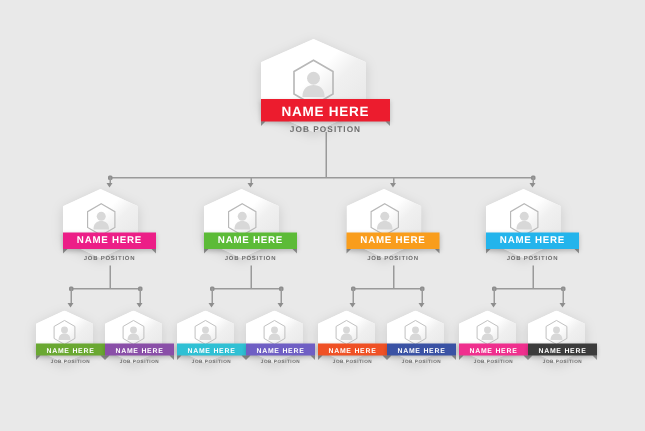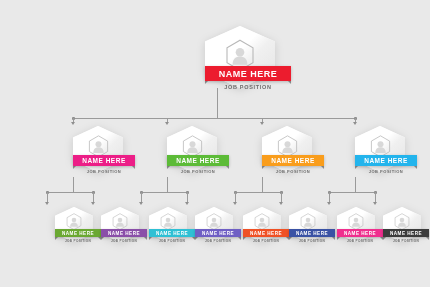--- a/index.html
+++ b/index.html
@@ -17,21 +17,21 @@
   .conn.v{width:1px;}
   .dot{position:absolute;width:3px;height:3px;background:#8e8e8e;border-radius:1px;}
   .arrow{
     position:absolute;width:0;height:0;
     border-left:2.5px solid transparent;
     border-right:2.5px solid transparent;
     border-top:3.5px solid #8e8e8e;
   }
 
   
-  .node{position:absolute;margin-left:31px;}
+  .node{position:absolute;}
 
   .hex{
     position:relative;
     background:#fbfbfb;
     clip-path:polygon(50% 0%,100% 25%,100% 75%,50% 100%,0% 75%,0% 25%);
     box-shadow:0 2px 5px rgba(0,0,0,.10);
     margin:0 auto;
   }
   .hexwrap{position:relative;filter:drop-shadow(0 2px 4px rgba(0,0,0,.13));}
 

